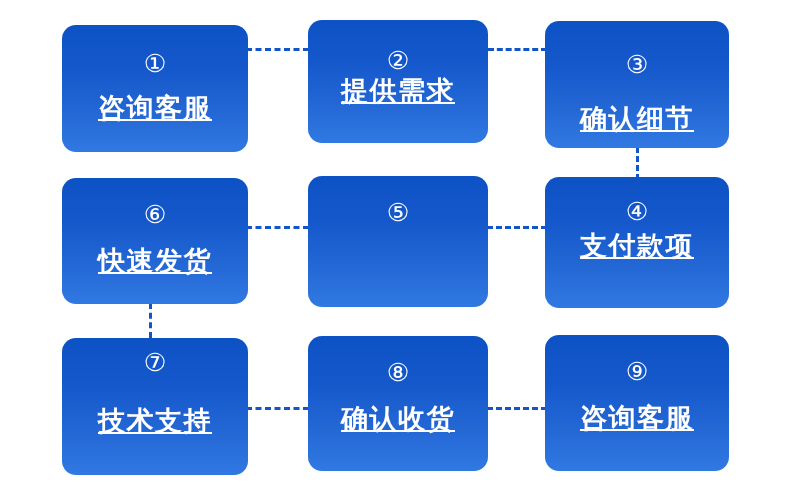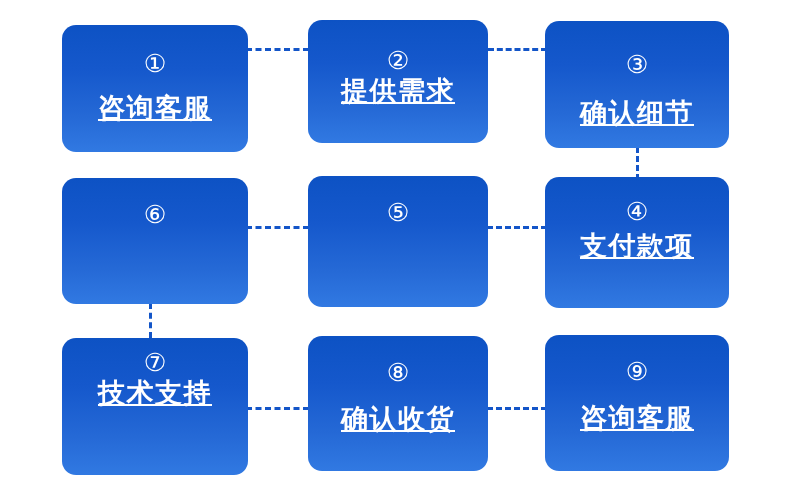--- a/index.html
+++ b/index.html
@@ -66,27 +66,27 @@
   }
 
   
   .step.pad-a { padding-top: 26px; }
   .step.pad-a .label { margin-top: 14px; }
 
   .step.pad-b { padding-top: 28px; }
   .step.pad-b .label { }
 
   .step.pad-c { padding-top: 31px; }
-  .step.pad-c .label { margin-top: 18px; }
+  .step.pad-c .label { margin-top: 24px; }
 
   .step.pad-d { padding-top: 24px; }
   .step.pad-d .label { margin-top: 16px; }
 
   .step.pad-e { padding-top: 12px; }
-  .step.pad-e .label { margin-top: 0; }
+  .step.pad-e .label { margin-top: 28px; }
 
   .step.pad-f { padding-top: 22px; }
   .step.pad-f .label { margin-top: 4px; }
 </style>
 </head>
 <body>
 
 <div id="canvas">
 
   <div class="conn h" style="left:246px; top:48px; width:63px;"></div>
@@ -115,20 +115,21 @@
     <div class="label">提供需求</div>
   </div>
 
   <div class="step pad-c" style="left:545px; top:21px; width:184px; height:127px;">
     <div class="num">③</div>
     <div class="label">确认细节</div>
   </div>
 
   <div class="step pad-d" style="left:62px; top:178px; width:186px; height:126px;">
     <div class="num">⑥</div>
+    <div class="label">快速发货</div>
   </div>
 
   <div class="step pad-d" style="left:308px; top:176px; width:180px; height:131px;">
     <div class="num">⑤</div>
   </div>
 
   <div class="step pad-f" style="left:545px; top:177px; width:184px; height:131px;">
     <div class="num">④</div>
     <div class="label">支付款项</div>
   </div>

